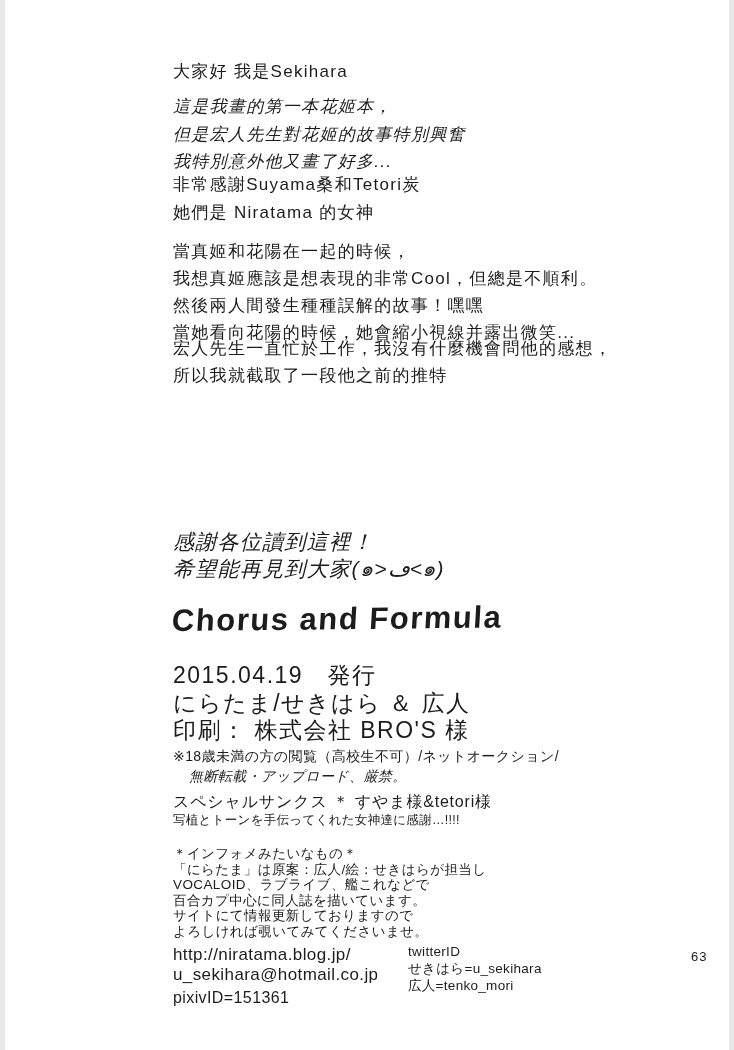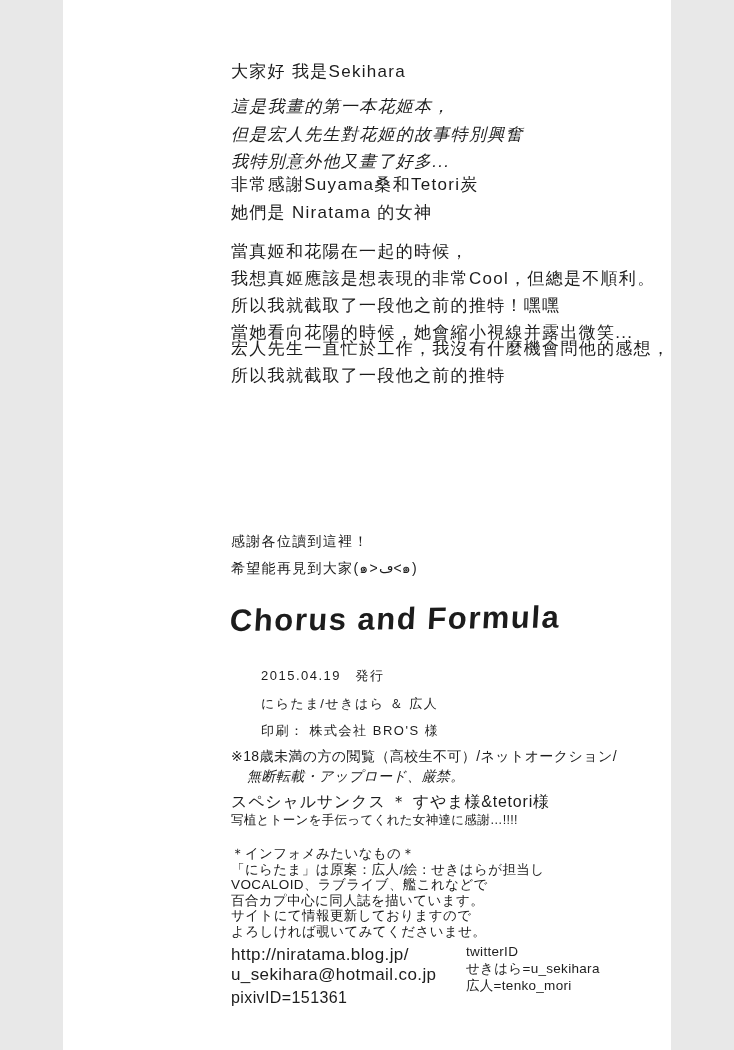--- a/index.html
+++ b/index.html
@@ -1,45 +1,45 @@
 <!DOCTYPE html>
 <html><head>
 <meta charset="utf-8">
 <style>
   html,body { margin:0; padding:0; background:#e8e8e8; }
   .page {
     position:relative;
-    width:608px; height:1050px;
+    width:724px; height:1050px;
     margin:0 auto;
     background:#ffffff;
     color:#1c1c1c;
     overflow:hidden;
   }
   .sans  { font-family:"Liberation Sans","DejaVu Sans",sans-serif; }
   .serif { font-family:"DejaVu Serif","Liberation Serif",serif; }
   .block { position:absolute; left:168px; white-space:nowrap; }
 
   .greeting        { top:58px;  font-size:17px; line-height:27px; letter-spacing:1.3px; }
   .para-intro      { top:93px;  font-size:17px; line-height:27.5px; letter-spacing:1.3px;font-style:italic; }
   .para-thanks     { top:171px; font-size:17px; line-height:27.5px; letter-spacing:1.3px; }
   .para-maki       { top:238px; font-size:17px; line-height:27px; letter-spacing:1.3px; }
   .para-hiroto     { top:335px; font-size:17px; line-height:27px; letter-spacing:1.3px; }
   .para-story      { top:408px; font-size:17px; line-height:26.8px; letter-spacing:0.6px; }
-  .para-closing    { top:528px; font-size:14px; line-height:27px; letter-spacing:1.3px; }
+  .para-closing    { top:528px; font-size:21px; line-height:27px; letter-spacing:1.3px;font-style:italic; }
 
   .book-title {
     top:603px;
     font-size:31px;
     font-weight:bold;
     letter-spacing:1.5px;
     transform:skewX(-4deg) rotate(-0.6deg);
     transform-origin:left top;
   }
 
-  .publication     { top:662px; font-size:13px; line-height:27.5px; letter-spacing:1.5px;margin-left:30px; }
+  .publication     { top:662px; font-size:23px; line-height:27.5px; letter-spacing:1.5px; }
   .warning         { top:746px; font-size:14px; line-height:20px; letter-spacing:0.4px; }
   .warning .indent { padding-left:16px;font-style:italic; }
   .thanks-block    { top:792px; }
   .thanks-main     { font-size:16px; line-height:20px; letter-spacing:0.8px; }
   .thanks-sub      { font-size:12.5px; line-height:17px; letter-spacing:0.3px; }
   .info-block      { top:846px; font-size:13.5px; line-height:15.6px; letter-spacing:0.4px; }
   .contact-left    { top:945px; font-size:17px; line-height:19.5px; letter-spacing:0.4px; }
   .contact-left .pixiv { margin-top:4px; font-size:16px; }
   .contact-right   { top:943px; left:403px; font-size:13.5px; line-height:17px; letter-spacing:0.3px; }
   .page-number     { top:949px; left:686px; font-size:13px; letter-spacing:1px; }
@@ -58,21 +58,21 @@
   </div>
 
   <div class="block para-thanks">
     <div>非常感謝Suyama桑和Tetori炭</div>
     <div>她們是 Niratama 的女神</div>
   </div>
 
   <div class="block para-maki">
     <div>當真姬和花陽在一起的時候，</div>
     <div>我想真姬應該是想表現的非常Cool，但總是不順利。</div>
-    <div>所以我就截取了一段他之前的推特！嘿嘿</div>
+    <div>然後兩人間發生種種誤解的故事！嘿嘿</div>
     <div>當她看向花陽的時候，她會縮小視線并露出微笑...</div>
   </div>
 
   <div class="block para-hiroto">
     <div>宏人先生一直忙於工作，我沒有什麼機會問他的感想，</div>
     <div>所以我就截取了一段他之前的推特</div>
   </div>
 
 
   <div class="block para-closing">

